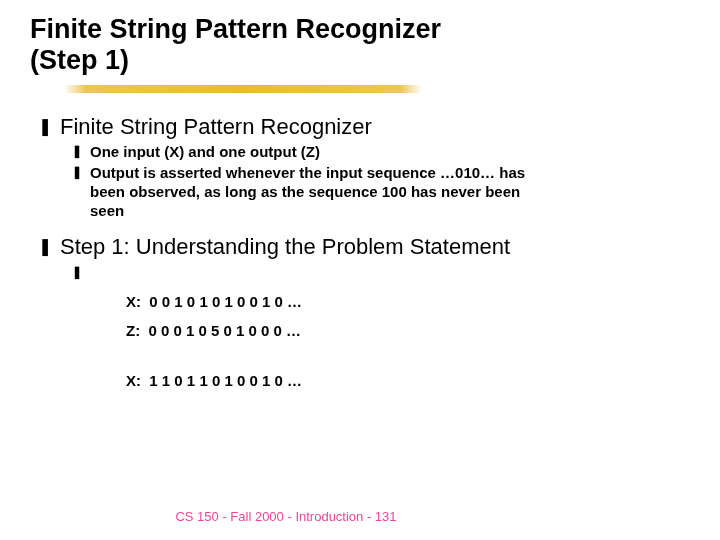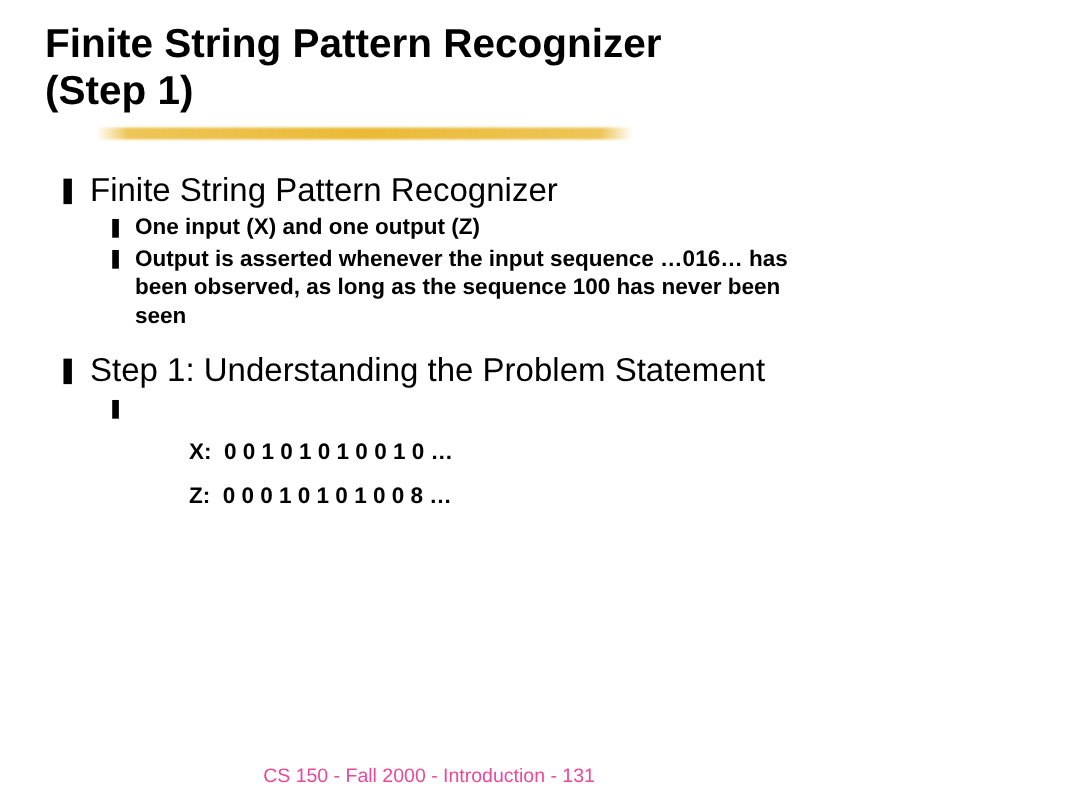--- a/index.html
+++ b/index.html
@@ -121,41 +121,42 @@
       <span class="bullet">❚</span>
       <span class="txt">Finite String Pattern Recognizer</span>
     </div>
     <div class="lvl2list">
       <div class="lvl2">
         <span class="bullet">❚</span>
         <span class="txt">One input (X) and one output (Z)</span>
       </div>
       <div class="lvl2">
         <span class="bullet">❚</span>
-        <span class="txt">Output is asserted whenever the input sequence …016… has been observed, as long as the sequence 100 has never been seen</span>
+        <span class="txt">Output is asserted whenever the input sequence …010… has been observed, as long as the sequence 100 has never been seen</span>
       </div>
     </div>
 
     <div class="lvl1">
       <span class="bullet">❚</span>
       <span class="txt">Step 1: Understanding the Problem Statement</span>
     </div>
     <div class="lvl2list" style="margin-bottom:4px;">
       <div class="lvl2">
         <span class="bullet">❚</span>
       </div>
     </div>
 
     <div class="iobox">
       <div class="row"><span>X:</span>  <span>0 0 1 0 1 0 1 0 0 1 0 …</span></div>
-      <div class="row"><span>Z:</span>  <span>0 0 0 1 0 1 0 1 0 0 8 …</span></div>
+      <div class="row"><span>Z:</span>  <span>0 0 0 1 0 5 0 1 0 0 0 …</span></div>
     </div>
 
     <div class="gap"></div>
 
     <div class="iobox">
+      <div class="row"><span>X:</span>  <span>1 1 0 1 1 0 1 0 0 1 0 …</span></div>
     </div>
 
   </div>
 
   <div class="footer">CS 150 - Fall 2000 - Introduction - 131</div>
 
 </div>
 
 </body></html>

